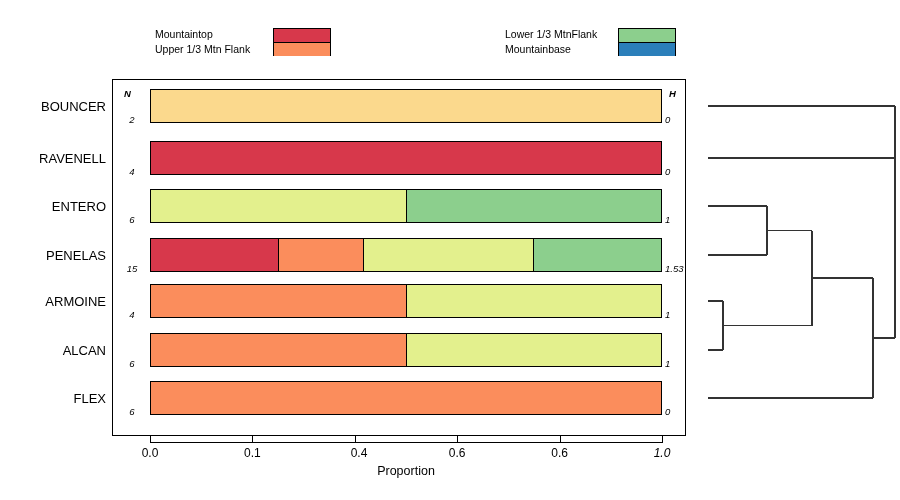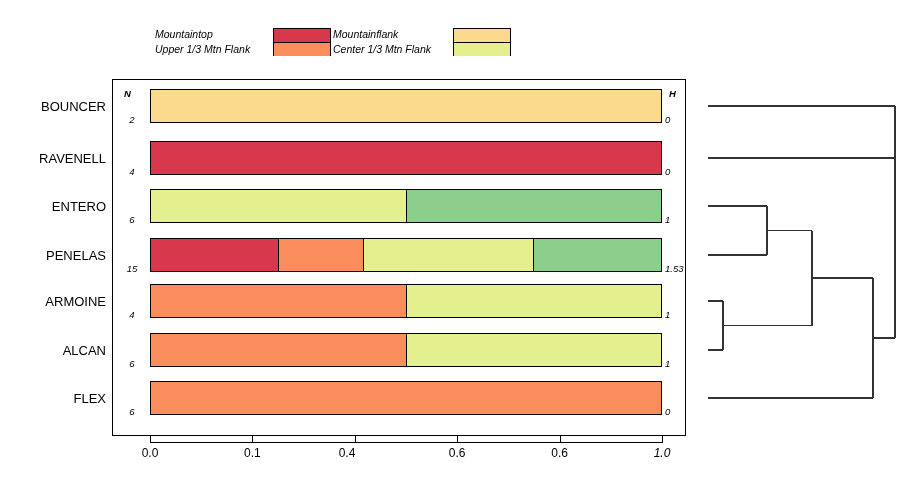--- a/index.html
+++ b/index.html
@@ -11,21 +11,21 @@
   #root{position:absolute;inset:0;}
 
   
   .title{
     position:absolute;left:0;right:0;top:3px;
     text-align:center;font-size:15px;font-weight:bold;
     letter-spacing:-0.1px;
   }
 
   
-  .legend{position:absolute;left:155px;top:27px;width:600px;height:32px;font-style:italic;}
+  .legend{position:absolute;left:155px;top:27px;width:600px;height:32px;}
   .legend-col{position:absolute;top:0;}
   .legend-col.c0{left:0px;}
   .legend-col.c1{left:178px;}
   .legend-col.c2{left:350px;}
   .legend-row{height:15px;line-height:15px;font-size:10.5px;white-space:nowrap;}
   .legend-swatches{
     position:absolute;top:1px;width:58px;height:28px;
     border:1px solid #000;box-sizing:border-box;
   }
   .legend-col.c0 .legend-swatches{left:118px;}
@@ -96,26 +96,26 @@
 
   <div class="legend" id="legend">
       <div class="legend-col c0">
         <div class="legend-row">Mountaintop</div>
         <div class="legend-row">Upper 1/3 Mtn Flank</div>
         <div class="legend-swatches">
           <div class="legend-swatch" style="background: rgb(215, 56, 75);"></div>
           <div class="legend-swatch bot" style="background: rgb(251, 141, 92);"></div>
         </div>
       </div>
-      <div class="legend-col c1">
-        <div class="legend-row">Mountainflank</div>
-        <div class="legend-row">Center 1/3 Mtn Flank</div>
+      <div class="legend-col c2">
+        <div class="legend-row">Lower 1/3 MtnFlank</div>
+        <div class="legend-row">Mountainbase</div>
         <div class="legend-swatches">
-          <div class="legend-swatch" style="background: rgb(251, 217, 141);"></div>
-          <div class="legend-swatch bot" style="background: rgb(227, 240, 141);"></div>
+          <div class="legend-swatch" style="background: rgb(140, 207, 141);"></div>
+          <div class="legend-swatch bot" style="background: rgb(43, 127, 186);"></div>
         </div>
       </div>
     </div>
 
   <div class="plot-frame"></div>
 
   <div id="rowlabels">
       <div class="rowlabel" style="left: -74px; top: 100px;">BOUNCER</div>
       <div class="rowlabel" style="left: -74px; top: 152px;">RAVENELL</div>
       <div class="rowlabel" style="left: -74px; top: 200px;">ENTERO</div>
@@ -176,28 +176,29 @@
       <div class="hval" style="top: 406px;">0</div>
     </div>
 
   <div class="xaxis-line"></div>
   <div id="xticks">
       <div class="xtick" style="left: 150px;"></div>
       <div class="xticklabel" style="left: 150px;">0.0</div>
       <div class="xtick" style="left: 252.4px;"></div>
       <div class="xticklabel" style="left: 252.4px;">0.1</div>
       <div class="xtick" style="left: 354.8px;"></div>
-      <div class="xticklabel" style="left: 347px;">0.4</div>
+      <div class="xticklabel" style="left: 359px;">0.4</div>
       <div class="xtick" style="left: 457.2px;"></div>
       <div class="xticklabel" style="left: 457.2px;">0.6</div>
       <div class="xtick" style="left: 559.6px;"></div>
       <div class="xticklabel" style="left: 559.6px;">0.6</div>
       <div class="xtick" style="left: 662px;"></div>
       <div class="xticklabel" style="left: 662px; font-style: italic;">1.0</div>
     </div>
+  <div class="xlabel">Proportion</div>
 
   <div class="dendro">
     <svg width="200" height="357" viewBox="0 0 200 357">
       <g id="dendro-paths" fill="none" stroke="#333333" stroke-width="1.3" shape-rendering="crispEdges">
           <line x1="8" y1="27" x2="195" y2="27"></line>
           <line x1="8" y1="79" x2="195" y2="79"></line>
           <line x1="8" y1="127" x2="67" y2="127"></line>
           <line x1="8" y1="176" x2="67" y2="176"></line>
           <line x1="8" y1="222" x2="23" y2="222"></line>
           <line x1="8" y1="271" x2="23" y2="271"></line>

